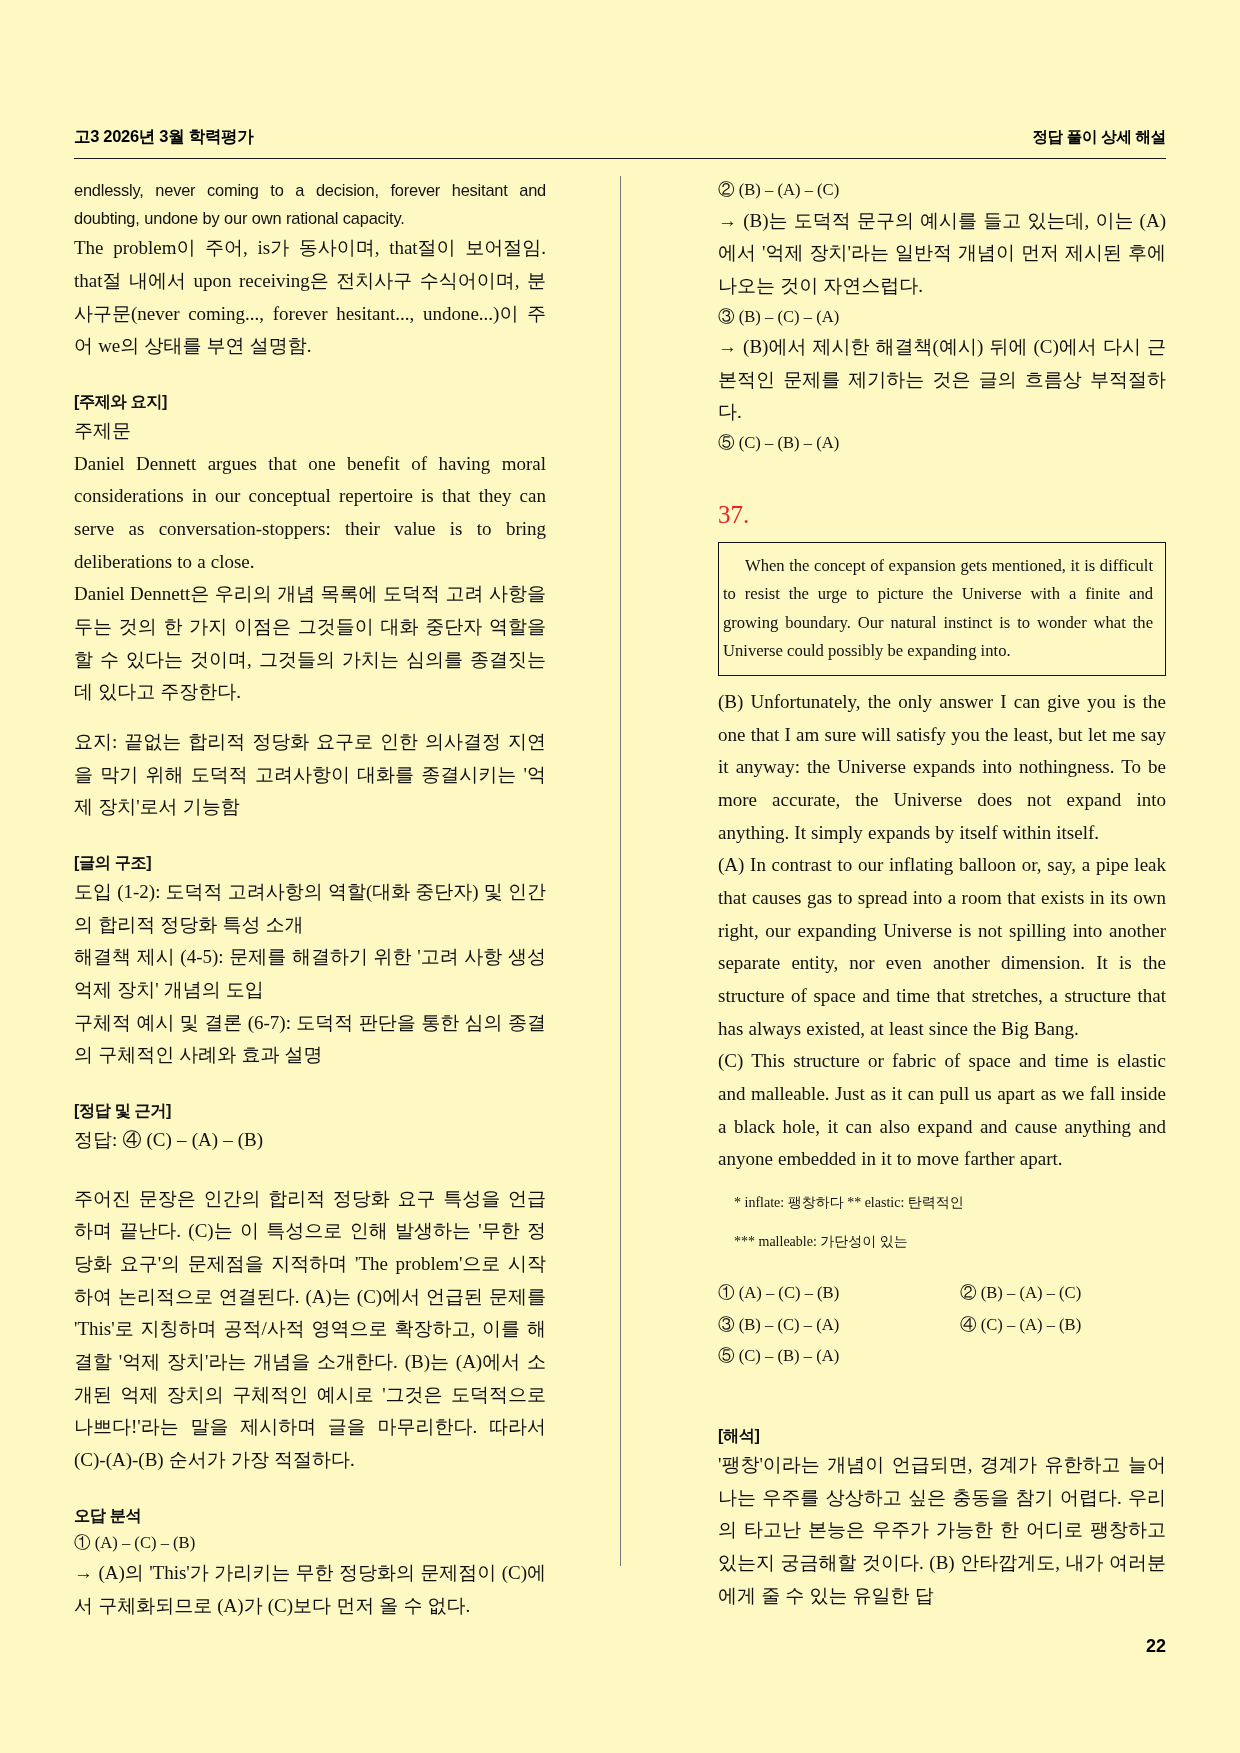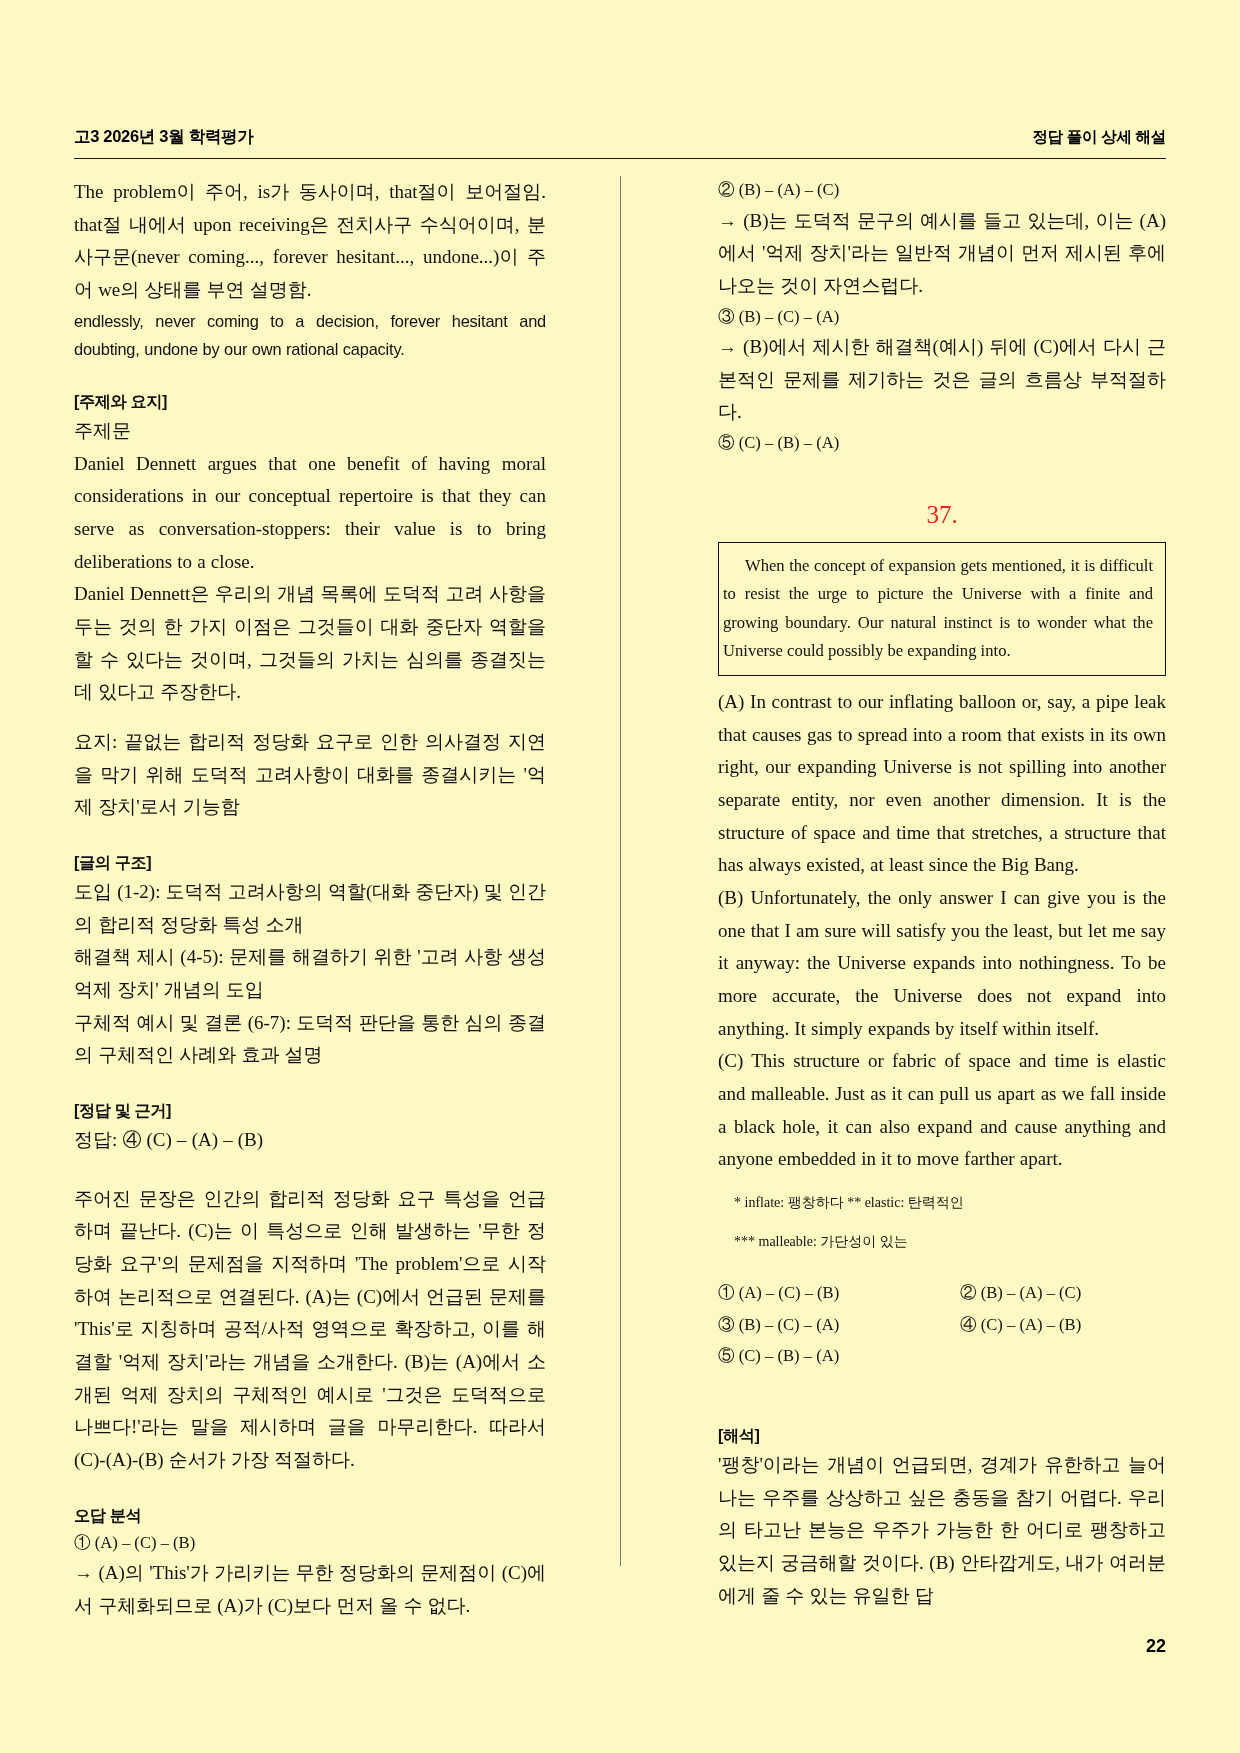--- a/index.html
+++ b/index.html
@@ -161,22 +161,22 @@
   <div class="runhead">
     <div class="left">고3 2026년 3월 학력평가</div>
     <div class="right">정답 풀이 상세 해설</div>
   </div>
   <div class="runrule"></div>
 
   <div class="cols">
 
     <div class="col left">
 
+      <p class="p sans">endlessly, never coming to a decision, forever hesitant and doubting, undone by our own rational capacity.</p>
       <p class="p">The problem이 주어, is가 동사이며, that절이 보어절임. that절 내에서 upon receiving은 전치사구 수식어이며, 분사구문(never coming..., forever hesitant..., undone...)이 주어 we의 상태를 부연 설명함.</p>
-      <p class="p sans">endlessly, never coming to a decision, forever hesitant and doubting, undone by our own rational capacity.</p>
 
       <div class="gap-lg"></div>
 
       <p class="sec-head">[주제와 요지]</p>
       <p class="p last">주제문</p>
       <p class="p">Daniel Dennett argues that one benefit of having moral considerations in our conceptual repertoire is that they can serve as conversation-stoppers: their value is to bring deliberations to a close.</p>
       <p class="p">Daniel Dennett은 우리의 개념 목록에 도덕적 고려 사항을 두는 것의 한 가지 이점은 그것들이 대화 중단자 역할을 할 수 있다는 것이며, 그것들의 가치는 심의를 종결짓는 데 있다고 주장한다.</p>
 
       <div class="gap-md"></div>
 
@@ -216,28 +216,28 @@
       <p class="p">→ (B)는 도덕적 문구의 예시를 들고 있는데, 이는 (A)에서 '억제 장치'라는 일반적 개념이 먼저 제시된 후에 나오는 것이 자연스럽다.</p>
 
       <p class="line">③ (B) – (C) – (A)</p>
       <p class="p">→ (B)에서 제시한 해결책(예시) 뒤에 (C)에서 다시 근본적인 문제를 제기하는 것은 글의 흐름상 부적절하다.</p>
 
       <p class="line">⑤ (C) – (B) – (A)</p>
 
       <div class="gap-lg"></div>
       <div class="gap-md"></div>
 
-      <p class="qnum" id="qnum" style="color: rgb(232, 35, 31); text-align: center;">37.</p>
+      <p class="qnum" id="qnum" style="color: rgb(232, 35, 31);">37.</p>
 
       <div class="boxed">
         <span class="indent"></span><span>When the concept of expansion gets mentioned, it is difficult to resist the urge to picture the Universe with a finite and growing boundary. Our natural instinct is to wonder what the Universe could possibly be expanding into.</span>
       </div>
 
+      <p class="p">(B) Unfortunately, the only answer I can give you is the one that I am sure will satisfy you the least, but let me say it anyway: the Universe expands into nothingness. To be more accurate, the Universe does not expand into anything. It simply expands by itself within itself.</p>
       <p class="p">(A) In contrast to our inflating balloon or, say, a pipe leak that causes gas to spread into a room that exists in its own right, our expanding Universe is not spilling into another separate entity, nor even another dimension. It is the structure of space and time that stretches, a structure that has always existed, at least since the Big Bang.</p>
-      <p class="p">(B) Unfortunately, the only answer I can give you is the one that I am sure will satisfy you the least, but let me say it anyway: the Universe expands into nothingness. To be more accurate, the Universe does not expand into anything. It simply expands by itself within itself.</p>
       <p class="p">(C) This structure or fabric of space and time is elastic and malleable. Just as it can pull us apart as we fall inside a black hole, it can also expand and cause anything and anyone embedded in it to move farther apart.</p>
 
       <p class="footnote">* inflate: 팽창하다 ** elastic: 탄력적인</p>
       <p class="footnote">*** malleable: 가단성이 있는</p>
 
       <div class="choices">
         <div class="c">① (A) – (C) – (B)</div>
         <div class="c col2">② (B) – (A) – (C)</div>
         <div class="c">③ (B) – (C) – (A)</div>
         <div class="c col2">④ (C) – (A) – (B)</div>

